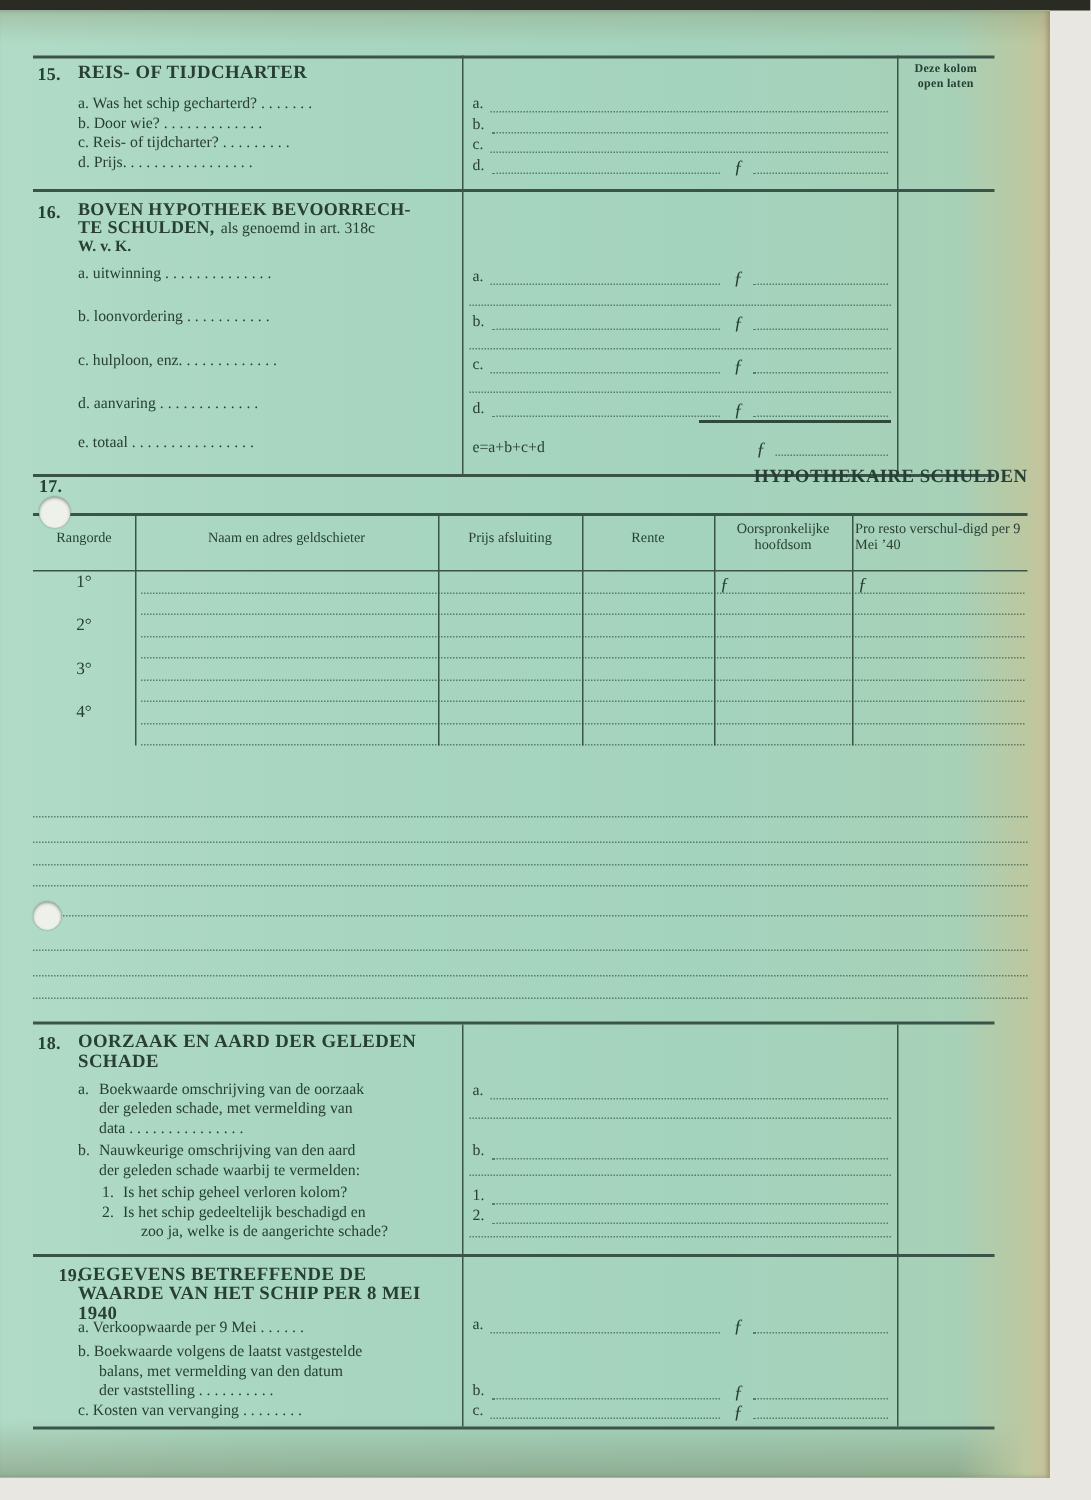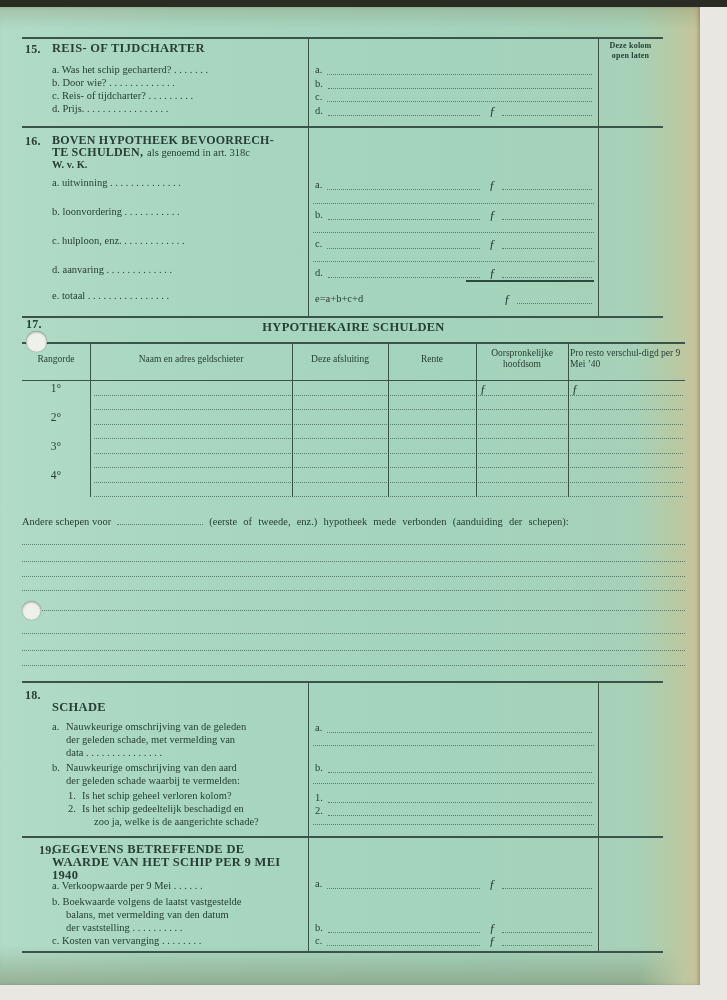--- a/index.html
+++ b/index.html
@@ -144,34 +144,34 @@
   <div class="sumline" style="left:466px;top:280px;width:128px;"></div>
   <div class="arow" style="left:315px;top:291px;width:277px;">
     <span class="pfx">e=a+b+c+d</span>
       <span class="gap"></span>
       <span class="cur">ƒ</span>
       <span class="d2"></span>
   </div>
 
   <div class="hrule" style="left:22px;top:316px;width:641px;"></div>
   <div class="num" style="left:26px;top:317px;">17.</div>
-  <div class="title" style="left:22px;top:320px;width:663px;text-align:center;">HYPOTHEKAIRE SCHULDEN</div>
+  <div class="title" style="left:22px;top:310px;width:663px;text-align:right;">HYPOTHEKAIRE SCHULDEN</div>
 
   <div class="hrule" style="left:22px;top:342px;width:663px;"></div>
   <div class="hrule thin" style="left:22px;top:380px;width:663px;"></div>
 
   <div class="vrule" style="left:90px;top:342px;height:155px;"></div>
   <div class="vrule" style="left:292px;top:342px;height:155px;"></div>
   <div class="vrule" style="left:388px;top:342px;height:155px;"></div>
   <div class="vrule" style="left:476px;top:342px;height:155px;"></div>
   <div class="vrule" style="left:568px;top:342px;height:155px;"></div>
 
   <div class="th" style="left:22px;top:354px;width:68px;">Rangorde</div>
   <div class="th" style="left:90px;top:354px;width:202px;">Naam en adres geldschieter</div>
-  <div class="th" style="left:292px;top:354px;width:96px;">Deze afsluiting</div>
+  <div class="th" style="left:292px;top:354px;width:96px;">Prijs afsluiting</div>
   <div class="th" style="left:388px;top:354px;width:88px;">Rente</div>
   <div class="th" style="left:478px;top:348px;width:88px;">Oorspronkelijke hoofdsom</div>
   <div class="th" style="left:570px;top:348px;width:113px;text-align:left;">Pro resto verschul-digd per 9 Mei ’40</div>
 
   <div class="rank" style="left:22px;top:382px;width:68px;">1°</div>
   <div class="rank" style="left:22px;top:411px;width:68px;">2°</div>
   <div class="rank" style="left:22px;top:440px;width:68px;">3°</div>
   <div class="rank" style="left:22px;top:469px;width:68px;">4°</div>
 
   <div class="florin" style="left:480px;top:382px;">ƒ</div>
@@ -179,44 +179,40 @@
 
   <div class="dline" style="left:94px;top:395px;width:589px;"></div>
   <div class="dline" style="left:94px;top:409px;width:589px;"></div>
   <div class="dline" style="left:94px;top:424px;width:589px;"></div>
   <div class="dline" style="left:94px;top:438px;width:589px;"></div>
   <div class="dline" style="left:94px;top:453px;width:589px;"></div>
   <div class="dline" style="left:94px;top:467px;width:589px;"></div>
   <div class="dline" style="left:94px;top:482px;width:589px;"></div>
   <div class="dline" style="left:94px;top:496px;width:589px;"></div>
 
-  <div class="para" style="left:22px;top:516px;width:663px;">
-    <span style="white-space:nowrap;">Andere schepen voor</span>
-    <span class="ds"></span>
-    <span class="after">(eerste of tweede, enz.) hypotheek mede verbonden (aanduiding der schepen):</span>
-  </div>
 
   <div class="dline" style="left:22px;top:544px;width:663px;"></div>
   <div class="dline" style="left:22px;top:561px;width:663px;"></div>
   <div class="dline" style="left:22px;top:576px;width:663px;"></div>
   <div class="dline" style="left:22px;top:590px;width:663px;"></div>
   <div class="dline" style="left:22px;top:610px;width:663px;"></div>
   <div class="dline" style="left:22px;top:633px;width:663px;"></div>
   <div class="dline" style="left:22px;top:650px;width:663px;"></div>
   <div class="dline" style="left:22px;top:665px;width:663px;"></div>
 
   <div class="hrule" style="left:22px;top:681px;width:641px;"></div>
   <div class="vrule" style="left:308px;top:683px;height:153px;"></div>
   <div class="vrule" style="left:598px;top:683px;height:153px;"></div>
 
   <div class="num" style="left:25px;top:688px;">18.</div>
+  <div class="title" style="left:52px;top:687px;">OORZAAK EN AARD DER GELEDEN</div>
   <div class="title" style="left:52px;top:700px;">SCHADE</div>
 
   <div class="q" style="left:52px;top:721px;">a.</div>
-  <div class="q" style="left:66px;top:721px;">Nauwkeurige omschrijving van de geleden</div>
+  <div class="q" style="left:66px;top:721px;">Boekwaarde omschrijving van de oorzaak</div>
   <div class="q" style="left:66px;top:734px;">der geleden schade, met vermelding van</div>
   <div class="q" style="left:66px;top:747px;">data   .  .  .  .  .  .  .  .  .  .  .  .  .  .  .</div>
 
   <div class="q" style="left:52px;top:762px;">b.</div>
   <div class="q" style="left:66px;top:762px;">Nauwkeurige omschrijving van den aard</div>
   <div class="q" style="left:66px;top:775px;">der geleden schade waarbij te vermelden:</div>
 
   <div class="q" style="left:68px;top:790px;">1.</div>
   <div class="q" style="left:82px;top:790px;">Is het schip geheel verloren kolom?</div>
   <div class="q" style="left:68px;top:803px;">2.</div>
@@ -242,21 +238,21 @@
       <span class="dfull"></span>
   </div>
   <div class="dline" style="left:313px;top:824px;width:281px;"></div>
 
   <div class="hrule" style="left:22px;top:836px;width:641px;"></div>
   <div class="vrule" style="left:308px;top:838px;height:113px;"></div>
   <div class="vrule" style="left:598px;top:838px;height:113px;"></div>
 
   <div class="num" style="left:39px;top:843px;">19.</div>
   <div class="title" style="left:52px;top:842px;">GEGEVENS BETREFFENDE DE</div>
-  <div class="title" style="left:52px;top:855px;">WAARDE VAN HET SCHIP PER 9 MEI</div>
+  <div class="title" style="left:52px;top:855px;">WAARDE VAN HET SCHIP PER 8 MEI</div>
   <div class="title" style="left:52px;top:868px;">1940</div>
 
   <div class="q" style="left:52px;top:880px;">a. Verkoopwaarde per 9 Mei   .  .  .  .  .  .</div>
   <div class="q" style="left:52px;top:896px;">b. Boekwaarde volgens de laatst vastgestelde</div>
   <div class="q" style="left:66px;top:909px;">balans, met vermelding van den datum</div>
   <div class="q" style="left:66px;top:922px;text-align:center;">der vaststelling  .  .  .  .  .  .  .  .  .  .</div>
   <div class="q" style="left:52px;top:935px;">c. Kosten van vervanging .  .  .  .  .  .  .  .</div>
 
   <div class="arow" style="left:315px;top:876px;width:277px;">
     <span class="pfx">a.</span>

